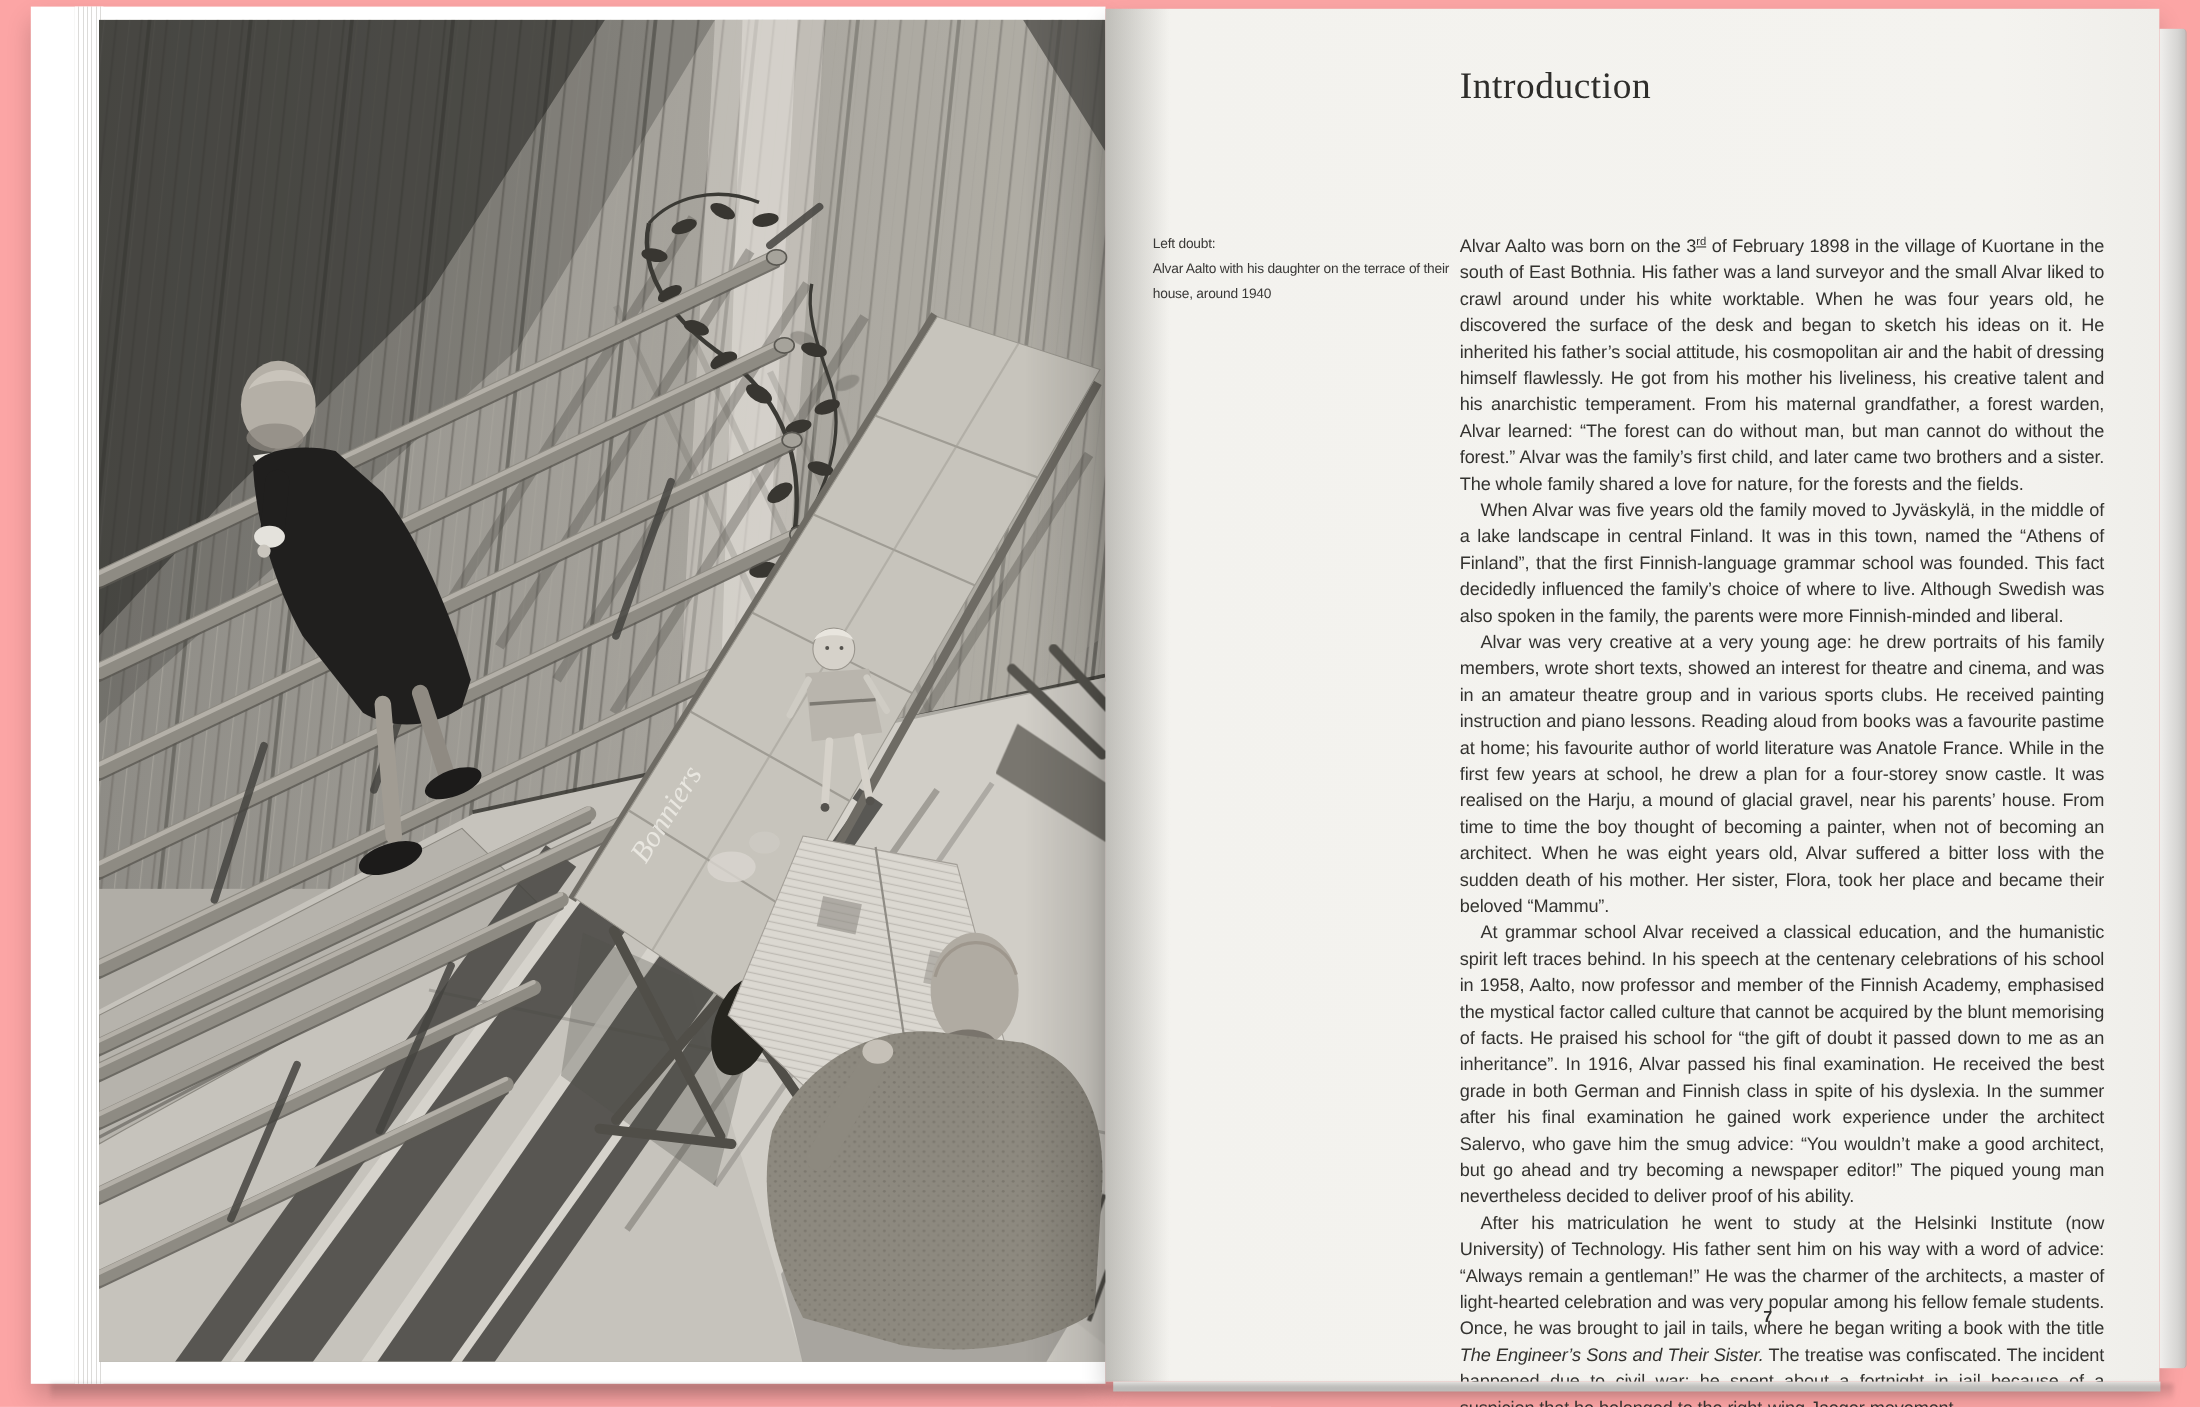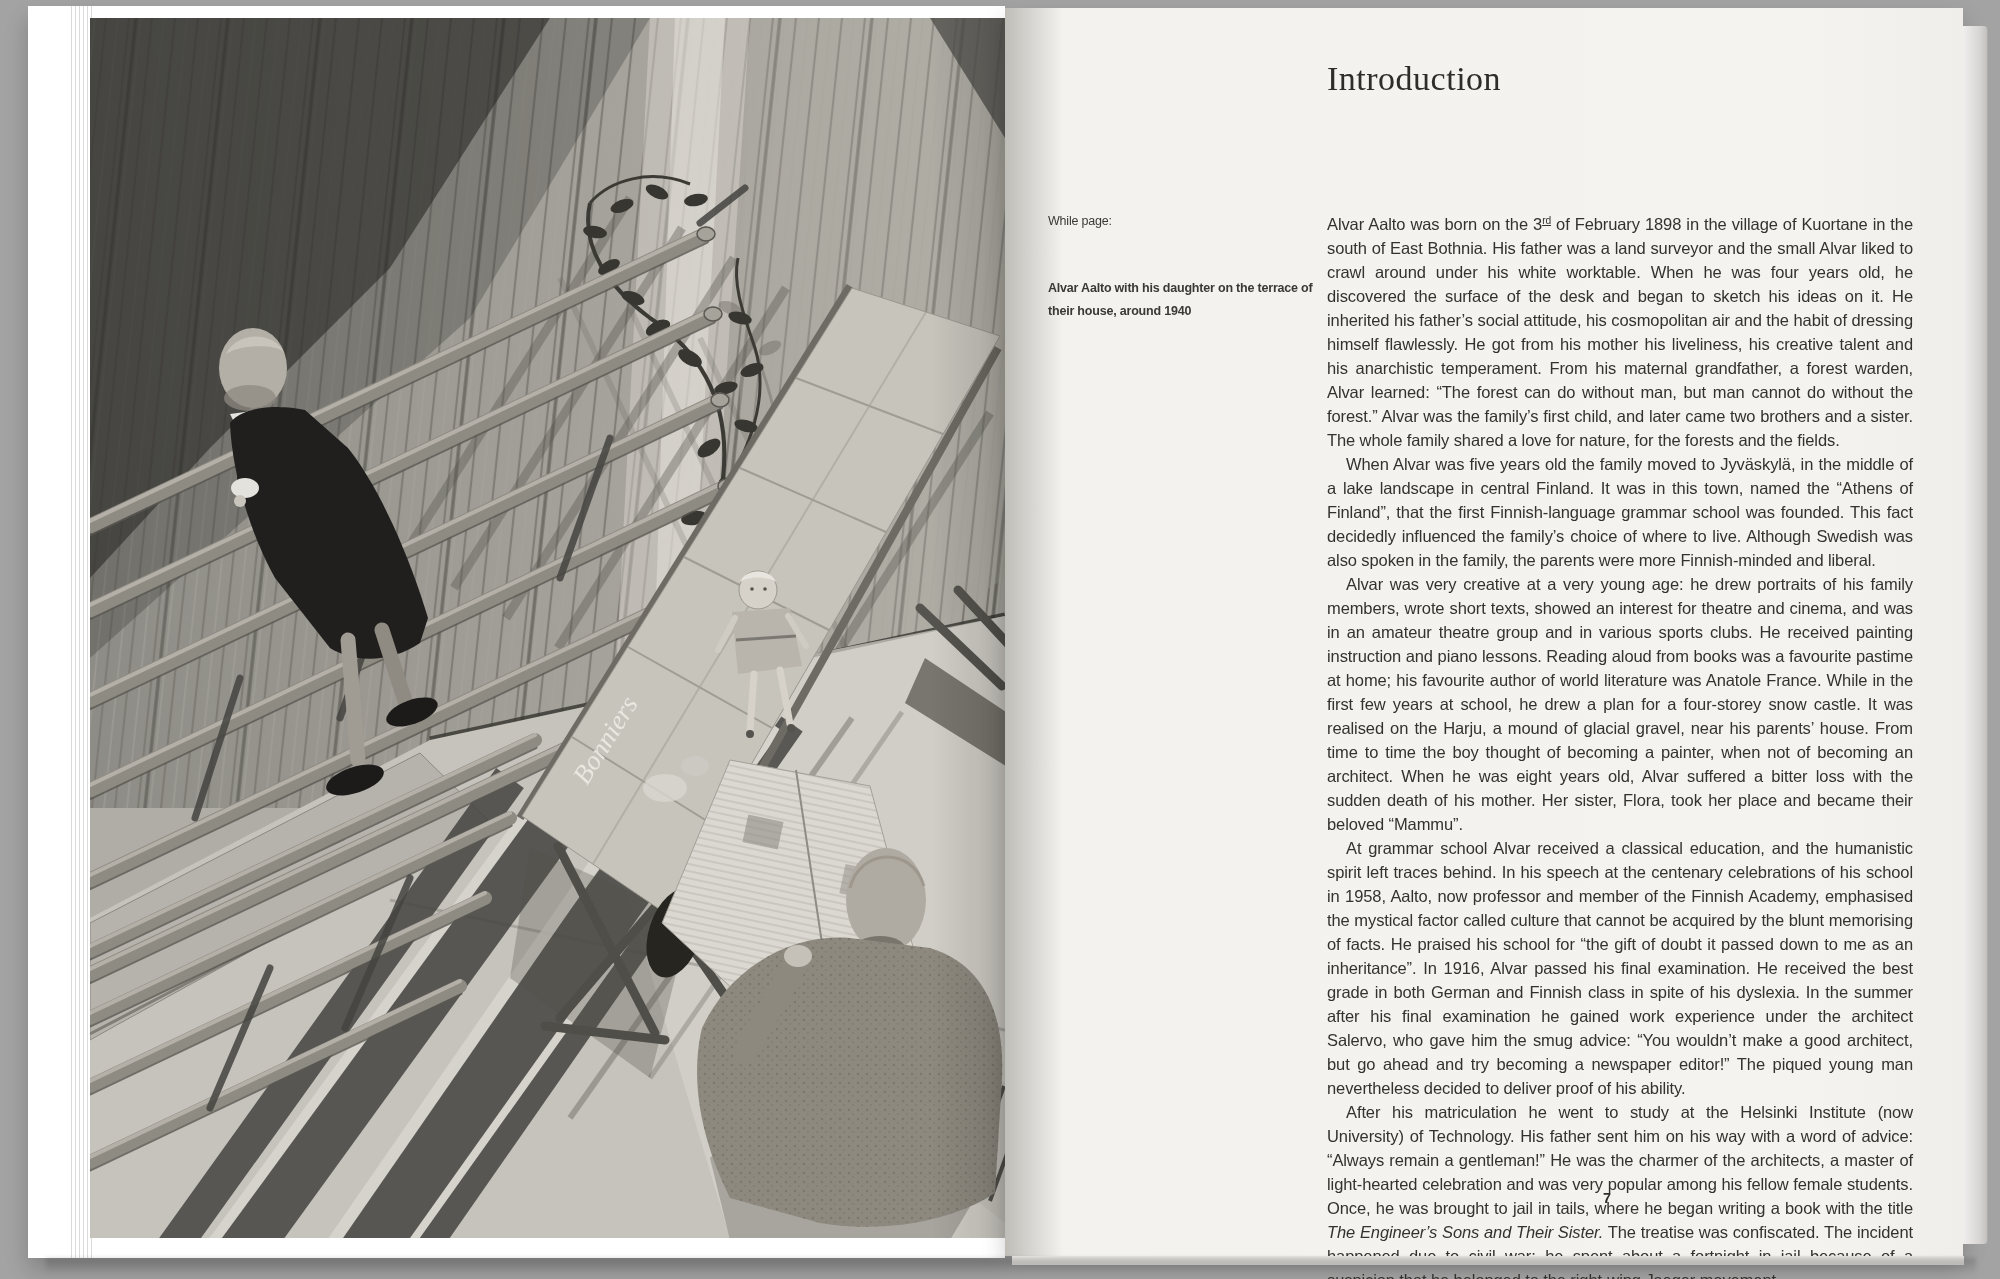--- a/index.html
+++ b/index.html
@@ -1,16 +1,16 @@
 <!DOCTYPE html>
 <html><head>
 <meta charset="utf-8">
 <style>
   html,body{margin:0;padding:0;background:#fbfbfa;}
-  .stage{position:relative;width:2000px;height:1279px;background:#a3a3a3;overflow:hidden;
+  .stage{position:relative;width:2000px;height:1279px;background:#fca5a5;overflow:hidden;
          font-family:"Liberation Sans",sans-serif;color:#32312f;}
   
   .page{position:absolute;background:#fff;}
   .page-left{left:28px;top:6px;width:977px;height:1252px;background:#ffffff;
              box-shadow:0 12px 22px rgba(0,0,0,.20);}
   .stack-lines{position:absolute;left:40px;top:0;width:26px;height:100%;
                background:repeating-linear-gradient(90deg,#ffffff 0 3px,#dcdbd9 3px 4px);}
   .photo-wrap{position:absolute;left:62px;top:12px;width:915px;height:1220px;overflow:hidden;
               background:#b0ada6;}
   .photo-wrap::after{content:"";position:absolute;inset:0;
@@ -27,21 +27,21 @@
               background:linear-gradient(#e9e8e5,#cfcecb);}
   .shadow-bottom{position:absolute;left:46px;top:1258px;width:1930px;height:16px;
               background:linear-gradient(rgba(0,0,0,.16),rgba(0,0,0,0));filter:blur(2px);}
   
   .title{position:absolute;left:322px;top:52px;margin:0;
          font-family:"Liberation Serif","DejaVu Serif",serif;font-weight:400;
          font-size:34px;letter-spacing:.5px;color:#2e2d2a;}
   .caption{position:absolute;left:43px;top:202px;width:282px;
            font-size:12.5px;line-height:23px;letter-spacing:-.2px;color:#3a3937;}
   .caption .lead{font-weight:400;display:block;}
-  .caption .cap-bold{font-weight:700;display:block;margin-top:44px;}
+  .caption .cap-bold{font-weight:400;display:block;}
   .bodytext{position:absolute;left:322px;top:204px;width:586px;
             font-size:16.5px;line-height:24px;letter-spacing:-.1px;
             text-align:justify;color:#33322f;}
   .bodytext p{margin:0;}
   .bodytext p + p{text-indent:19px;}
   .bodytext sup{font-size:.62em;line-height:0;vertical-align:super;text-decoration:underline;}
   .pageno{position:absolute;left:322px;top:1182px;width:560px;text-align:center;
           font-size:14.5px;font-weight:700;color:#2f2e2c;}
 </style>
 </head>
@@ -334,21 +334,21 @@
           <ellipse cx="708" cy="938" rx="14" ry="11" fill="#c6c1b8"></ellipse>
         </g>
       </svg>
     </div>
   </div>
 
   <div class="page page-right">
     <h1 class="title">Introduction</h1>
 
     <div class="caption">
-      <span class="lead">While page:</span>
+      <span class="lead">Left doubt:</span>
       <span class="cap-bold">Alvar Aalto with his daughter on the terrace of their house, around 1940</span>
     </div>
 
     <article class="bodytext">
         <p><span>Alvar Aalto was born on the 3</span><sup>rd</sup><span> of February 1898 in the village of Kuortane in the south of East Bothnia. His father was a land surveyor and the small Alvar liked to crawl around under his white worktable. When he was four years old, he discovered the surface of the desk and began to sketch his ideas on it. He inherited his father’s social attitude, his cosmopolitan air and the habit of dressing himself flawlessly. He got from his mother his liveliness, his creative talent and his anarchistic temperament. From his maternal grandfather, a forest warden, Alvar learned: “The forest can do without man, but man cannot do without the forest.” Alvar was the family’s first child, and later came two brothers and a sister. The whole family shared a love for nature, for the forests and the fields.</span></p>
         <p><span>When Alvar was five years old the family moved to Jyväskylä, in the middle of a lake landscape in central Finland. It was in this town, named the “Athens of Finland”, that the first Finnish-language grammar school was founded. This fact decidedly influenced the family’s choice of where to live. Although Swedish was also spoken in the family, the parents were more Finnish-minded and liberal.</span></p>
         <p><span>Alvar was very creative at a very young age: he drew portraits of his family members, wrote short texts, showed an interest for theatre and cinema, and was in an amateur theatre group and in various sports clubs. He received painting instruction and piano lessons. Reading aloud from books was a favourite pastime at home; his favourite author of world literature was Anatole France. While in the first few years at school, he drew a plan for a four-storey snow castle. It was realised on the Harju, a mound of glacial gravel, near his parents’ house. From time to time the boy thought of becoming a painter, when not of becoming an architect. When he was eight years old, Alvar suffered a bitter loss with the sudden death of his mother. Her sister, Flora, took her place and became their beloved “Mammu”.</span></p>
         <p><span>At grammar school Alvar received a classical education, and the humanistic spirit left traces behind. In his speech at the centenary celebrations of his school in 1958, Aalto, now professor and member of the Finnish Academy, emphasised the mystical factor called culture that cannot be acquired by the blunt memorising of facts. He praised his school for “the gift of doubt it passed down to me as an inheritance”. In 1916, Alvar passed his final examination. He received the best grade in both German and Finnish class in spite of his dyslexia. In the summer after his final examination he gained work experience under the architect Salervo, who gave him the smug advice: “You wouldn’t make a good architect, but go ahead and try becoming a newspaper editor!” The piqued young man nevertheless decided to deliver proof of his ability.</span></p>
         <p><span>After his matriculation he went to study at the Helsinki Institute (now University) of Technology. His father sent him on his way with a word of advice: “Always remain a gentleman!” He was the charmer of the architects, a master of light-hearted celebration and was very popular among his fellow female students. Once, he was brought to jail in tails, where he began writing a book with the title </span><i>The Engineer’s Sons and Their Sister.</i><span> The treatise was confiscated. The incident happened due to civil war; he spent about a fortnight in jail because of a suspicion that he belonged to the right-wing Jaeger movement.</span></p>
       </article>

